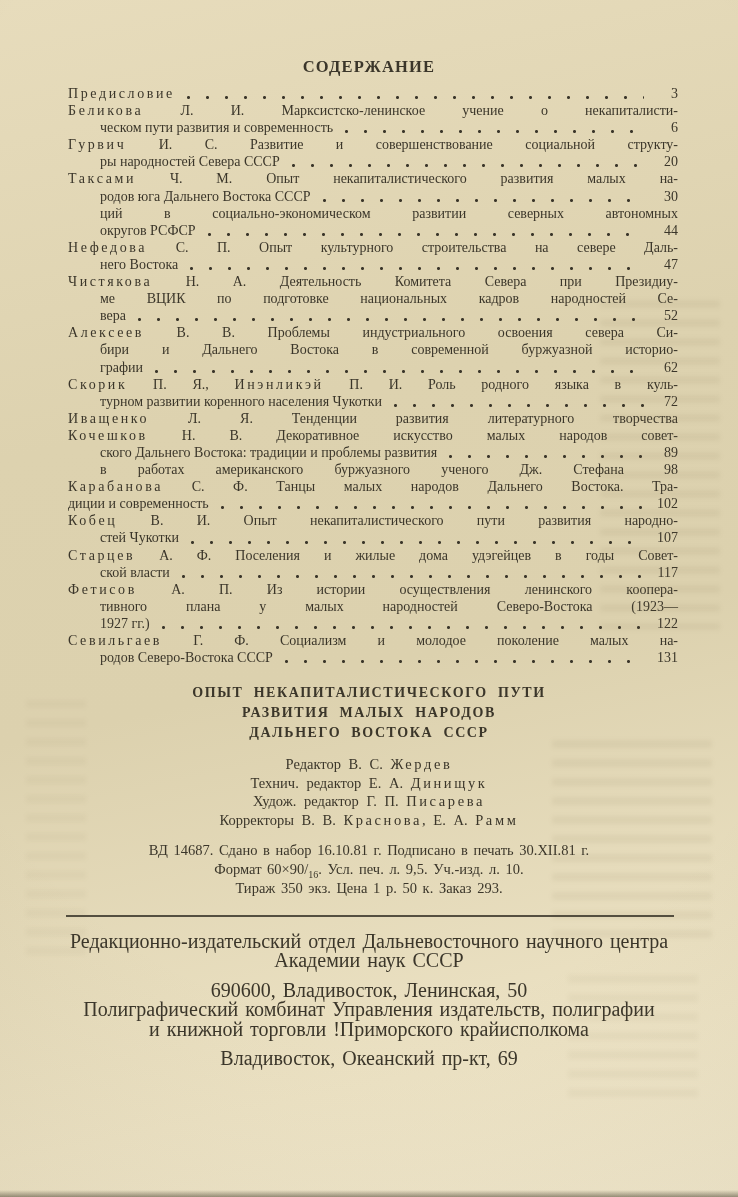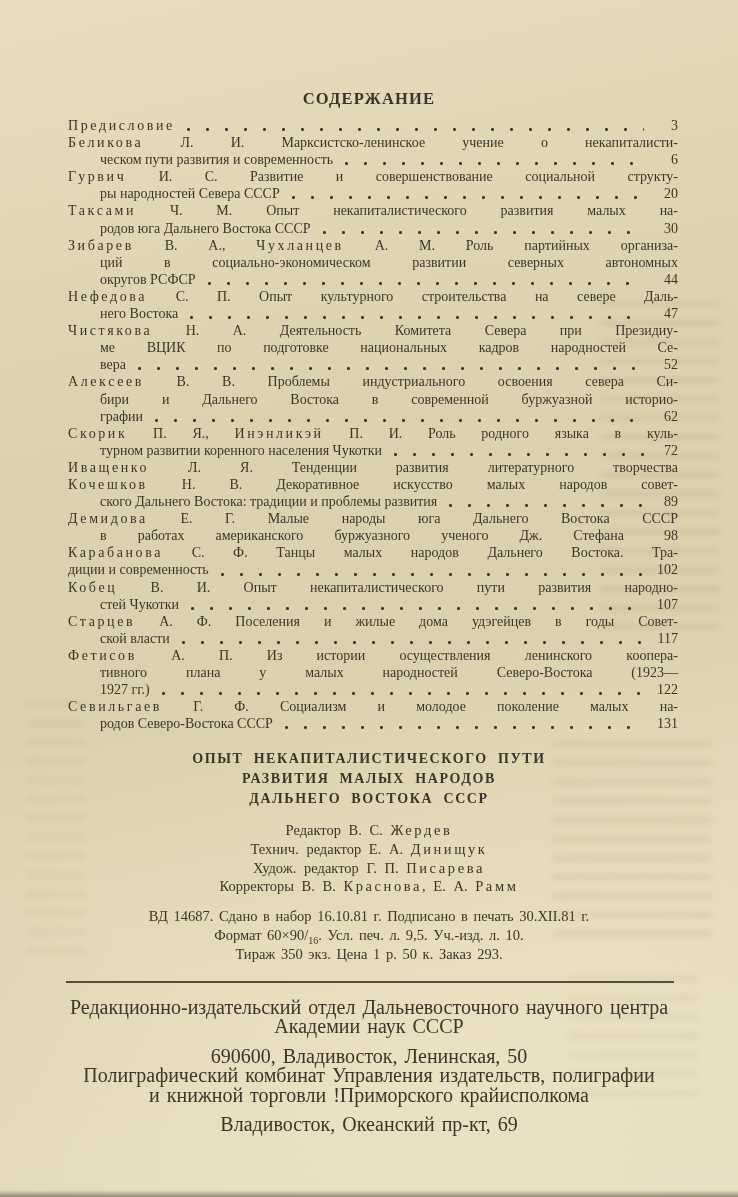--- a/index.html
+++ b/index.html
@@ -8,21 +8,21 @@
     position:relative;
     width:738px;height:1197px;
     margin:0 auto;
     background:
       radial-gradient(ellipse 120% 90% at 50% 35%, rgba(255,255,255,0) 55%, rgba(120,106,72,.12) 100%),
       linear-gradient(168deg,#e7dcbc 0%, #ddd2af 34%, #dcd1ae 55%, #ece2c4 86%, #f1e8cd 100%);
     font-family:"Liberation Serif","DejaVu Serif",serif;
     color:var(--ink,#3b362a);
     overflow:hidden;
     box-sizing:border-box;
-    padding-top:89px;
+    padding-top:57px;
   }
   
   .bleed{
     position:absolute;pointer-events:none;
     background:repeating-linear-gradient(to bottom, rgba(134,120,88,.16) 0 8px, rgba(134,120,88,0) 8px 19px);
     filter:blur(2px);opacity:.55;
   }
   .bleed.b1{right:18px;top:300px;width:120px;height:330px;}
   .bleed.b2{right:26px;top:740px;width:160px;height:200px;}
   .bleed.b3{right:40px;top:975px;width:130px;height:130px;opacity:.4;}
@@ -94,23 +94,20 @@
         <span class="pg">20</span>
       </div>
       <div class="toc-line">
         <div class="content just"><span class="sp">Таксами</span><span> Ч. М. </span><span>Опыт некапиталистического развития малых на-</span></div>
       </div>
       <div class="toc-line indent">
         <div class="content"><span>родов юга Дальнего Востока СССР</span></div>
         <span class="leader"></span>
         <span class="pg">30</span>
       </div>
-      <div class="toc-line">
-        <div class="content just"><span class="sp">Зибарев</span><span> В. А., </span><span class="sp">Чухланцев</span><span> А. М. </span><span>Роль партийных организа-</span></div>
-      </div>
       <div class="toc-line indent">
         <div class="content just"><span>ций в социально-экономическом развитии северных автономных</span></div>
       </div>
       <div class="toc-line indent">
         <div class="content"><span>округов РСФСР</span></div>
         <span class="leader"></span>
         <span class="pg">44</span>
       </div>
       <div class="toc-line">
         <div class="content just"><span class="sp">Нефедова</span><span> С. П. </span><span>Опыт культурного строительства на севере Даль-</span></div>
@@ -153,23 +150,20 @@
       <div class="toc-line">
         <div class="content just"><span class="sp">Иващенко</span><span> Л. Я. </span><span>Тенденции развития литературного творчества</span></div>
       </div>
       <div class="toc-line">
         <div class="content just"><span class="sp">Кочешков</span><span> Н. В. </span><span>Декоративное искусство малых народов совет-</span></div>
       </div>
       <div class="toc-line indent">
         <div class="content"><span>ского Дальнего Востока: традиции и проблемы развития</span></div>
         <span class="leader"></span>
         <span class="pg">89</span>
-      </div>
-      <div class="toc-line">
-        <div class="content just"><span class="sp">Демидова</span><span> Е. Г. </span><span>Малые народы юга Дальнего Востока СССР</span></div>
       </div>
       <div class="toc-line indent">
         <div class="content just gap"><span>в работах американского буржуазного ученого Дж. Стефана</span></div>
         <span class="pg">98</span>
       </div>
       <div class="toc-line">
         <div class="content just"><span class="sp">Карабанова</span><span> С. Ф. </span><span>Танцы малых народов Дальнего Востока. Тра-</span></div>
       </div>
       <div class="toc-line">
         <div class="content"><span>диции и современность</span></div>

